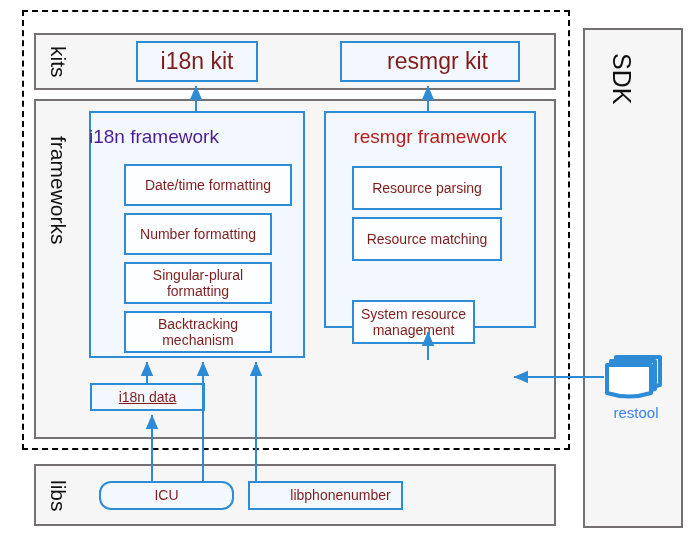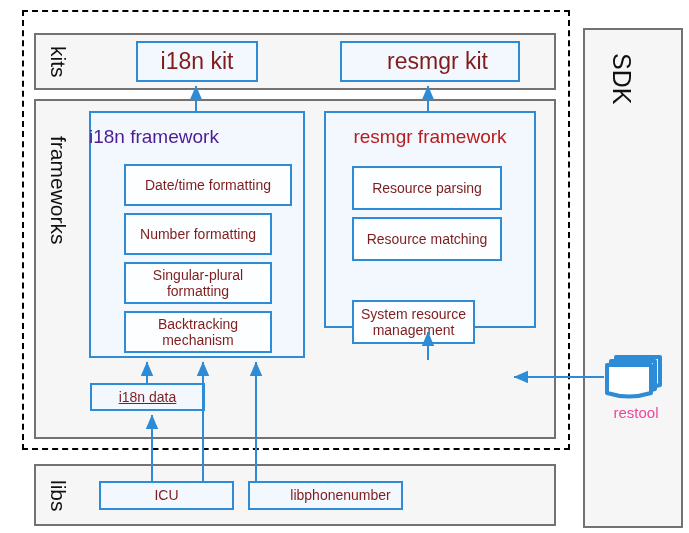--- a/index.html
+++ b/index.html
@@ -51,21 +51,21 @@
   .t-data{font-size:14px;}
   .t-lib{font-size:14px;}
   .t-idx{font-size:15px;}
   .t-side-kits{font-size:21px;}
   .t-side-fw{font-size:21px;}
   .t-side-sdk{font-size:25px;}
   .t-side-libs{font-size:21px;}
   .t-restool{font-size:15px;}
 
   svg.arrows{position:absolute;left:0;top:0;width:689px;height:533px;overflow:visible;}
-  .restool-label{position:absolute;text-align:center;color:#ec4899;}
+  .restool-label{position:absolute;text-align:center;color:#3b82f6;}
 </style>
 </head>
 <body>
 
 <div id="stage">
 
   <div class="dashbox" style="left:22px;top:10px;width:548px;height:440px;"></div>
 
   <div class="gbox" style="left:583px;top:28px;width:100px;height:500px;">
   </div>
@@ -107,21 +107,21 @@
 
   <div class="bbox white t-inner" style="left:352px;top:166px;width:150px;height:44px;">Resource parsing</div>
   <div class="bbox white t-inner" style="left:352px;top:217px;width:150px;height:44px;">Resource matching</div>
   <div class="bbox white t-inner" style="left:352px;top:260px;width:123px;height:44px;margin-top:40px;">System resource management</div>
 
   <div class="bbox t-data" style="left:90px;top:383px;width:115px;height:28px;text-decoration:underline;">i18n data</div>
 
   <div class="gbox" style="left:34px;top:464px;width:522px;height:62px;"></div>
   <div class="vlabel t-side-libs" style="left:44px;top:472px;width:28px;height:48px;">libs</div>
 
-  <div class="bbox t-lib" style="left:99px;top:481px;width:135px;height:29px;">ICU</div>
+  <div class="bbox t-lib" style="left:99px;top:481px;width:135px;height:29px;border-radius:12px;">ICU</div>
   <div class="bbox t-lib" style="left:248px;top:481px;width:155px;height:29px;padding-left:30px;">libphonenumber</div>
 
   <svg class="arrows" xmlns="http://www.w3.org/2000/svg">
     <defs>
       <marker id="ah" markerWidth="9" markerHeight="9" refX="7.2" refY="3.2" orient="auto" markerUnits="strokeWidth">
         <path d="M0,0 L7.4,3.2 L0,6.4 z" fill="#2E8BD5"></path>
       </marker>
     </defs>
     <g stroke="#2E8BD5" stroke-width="2" fill="none" marker-end="url(#ah)">
 

